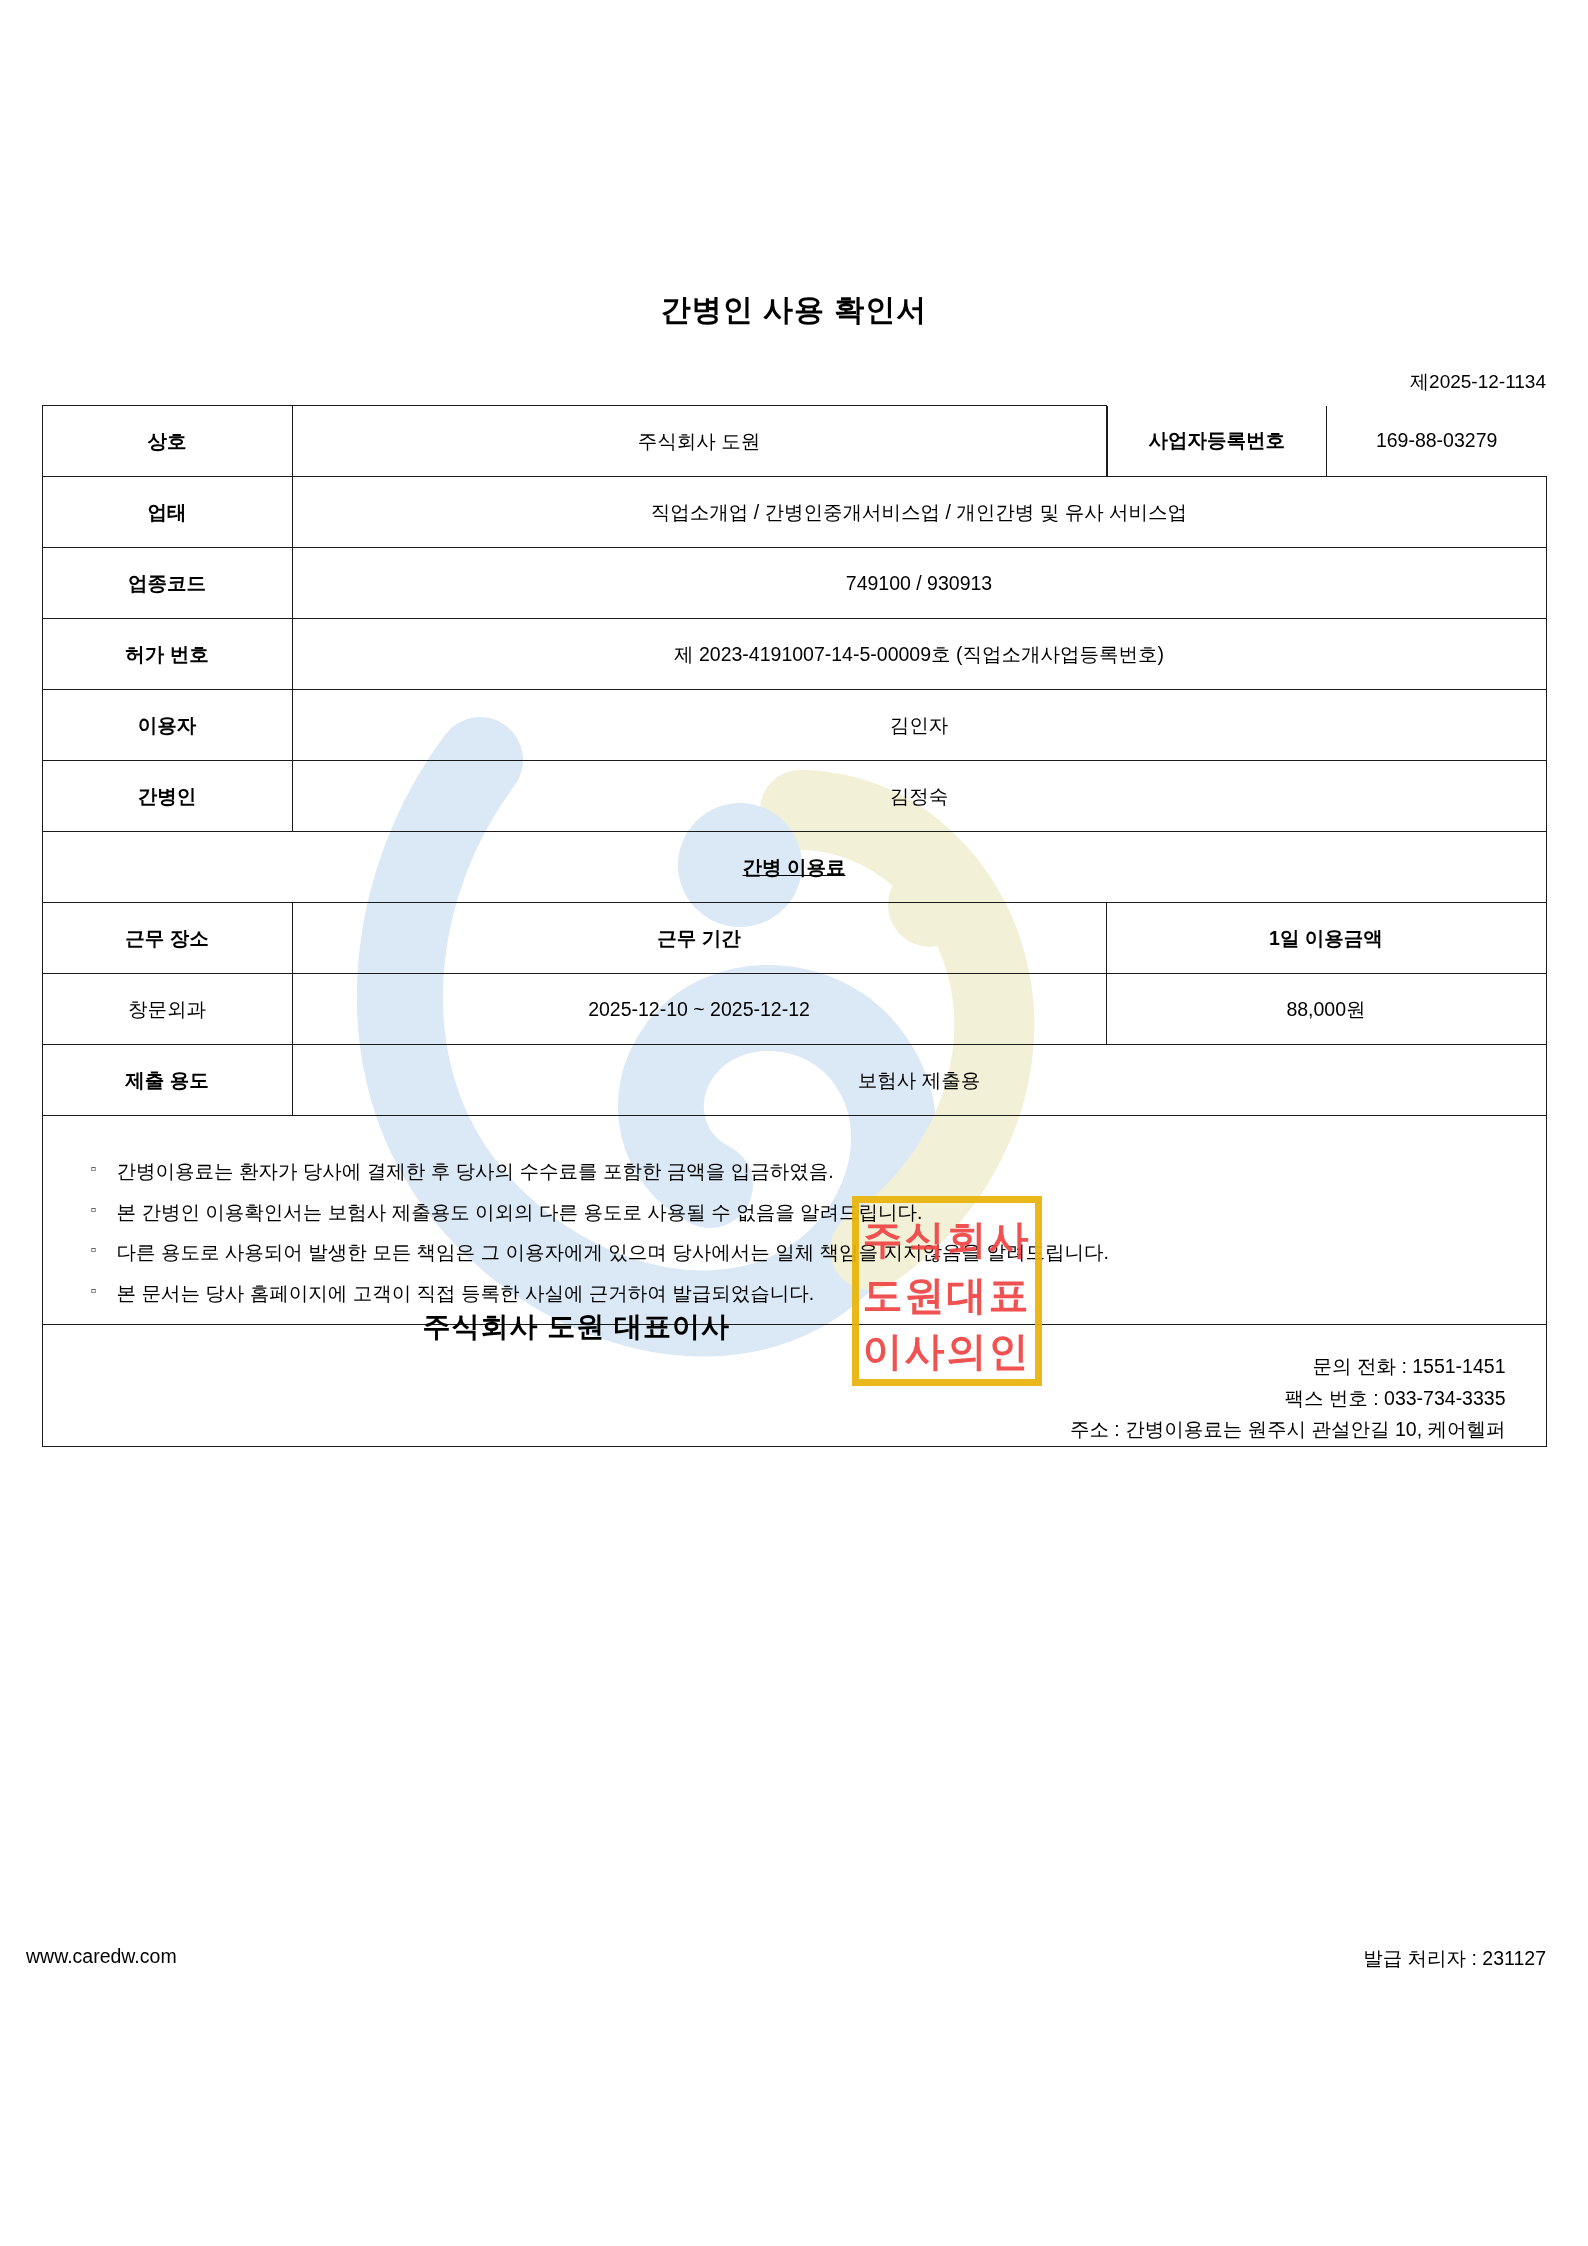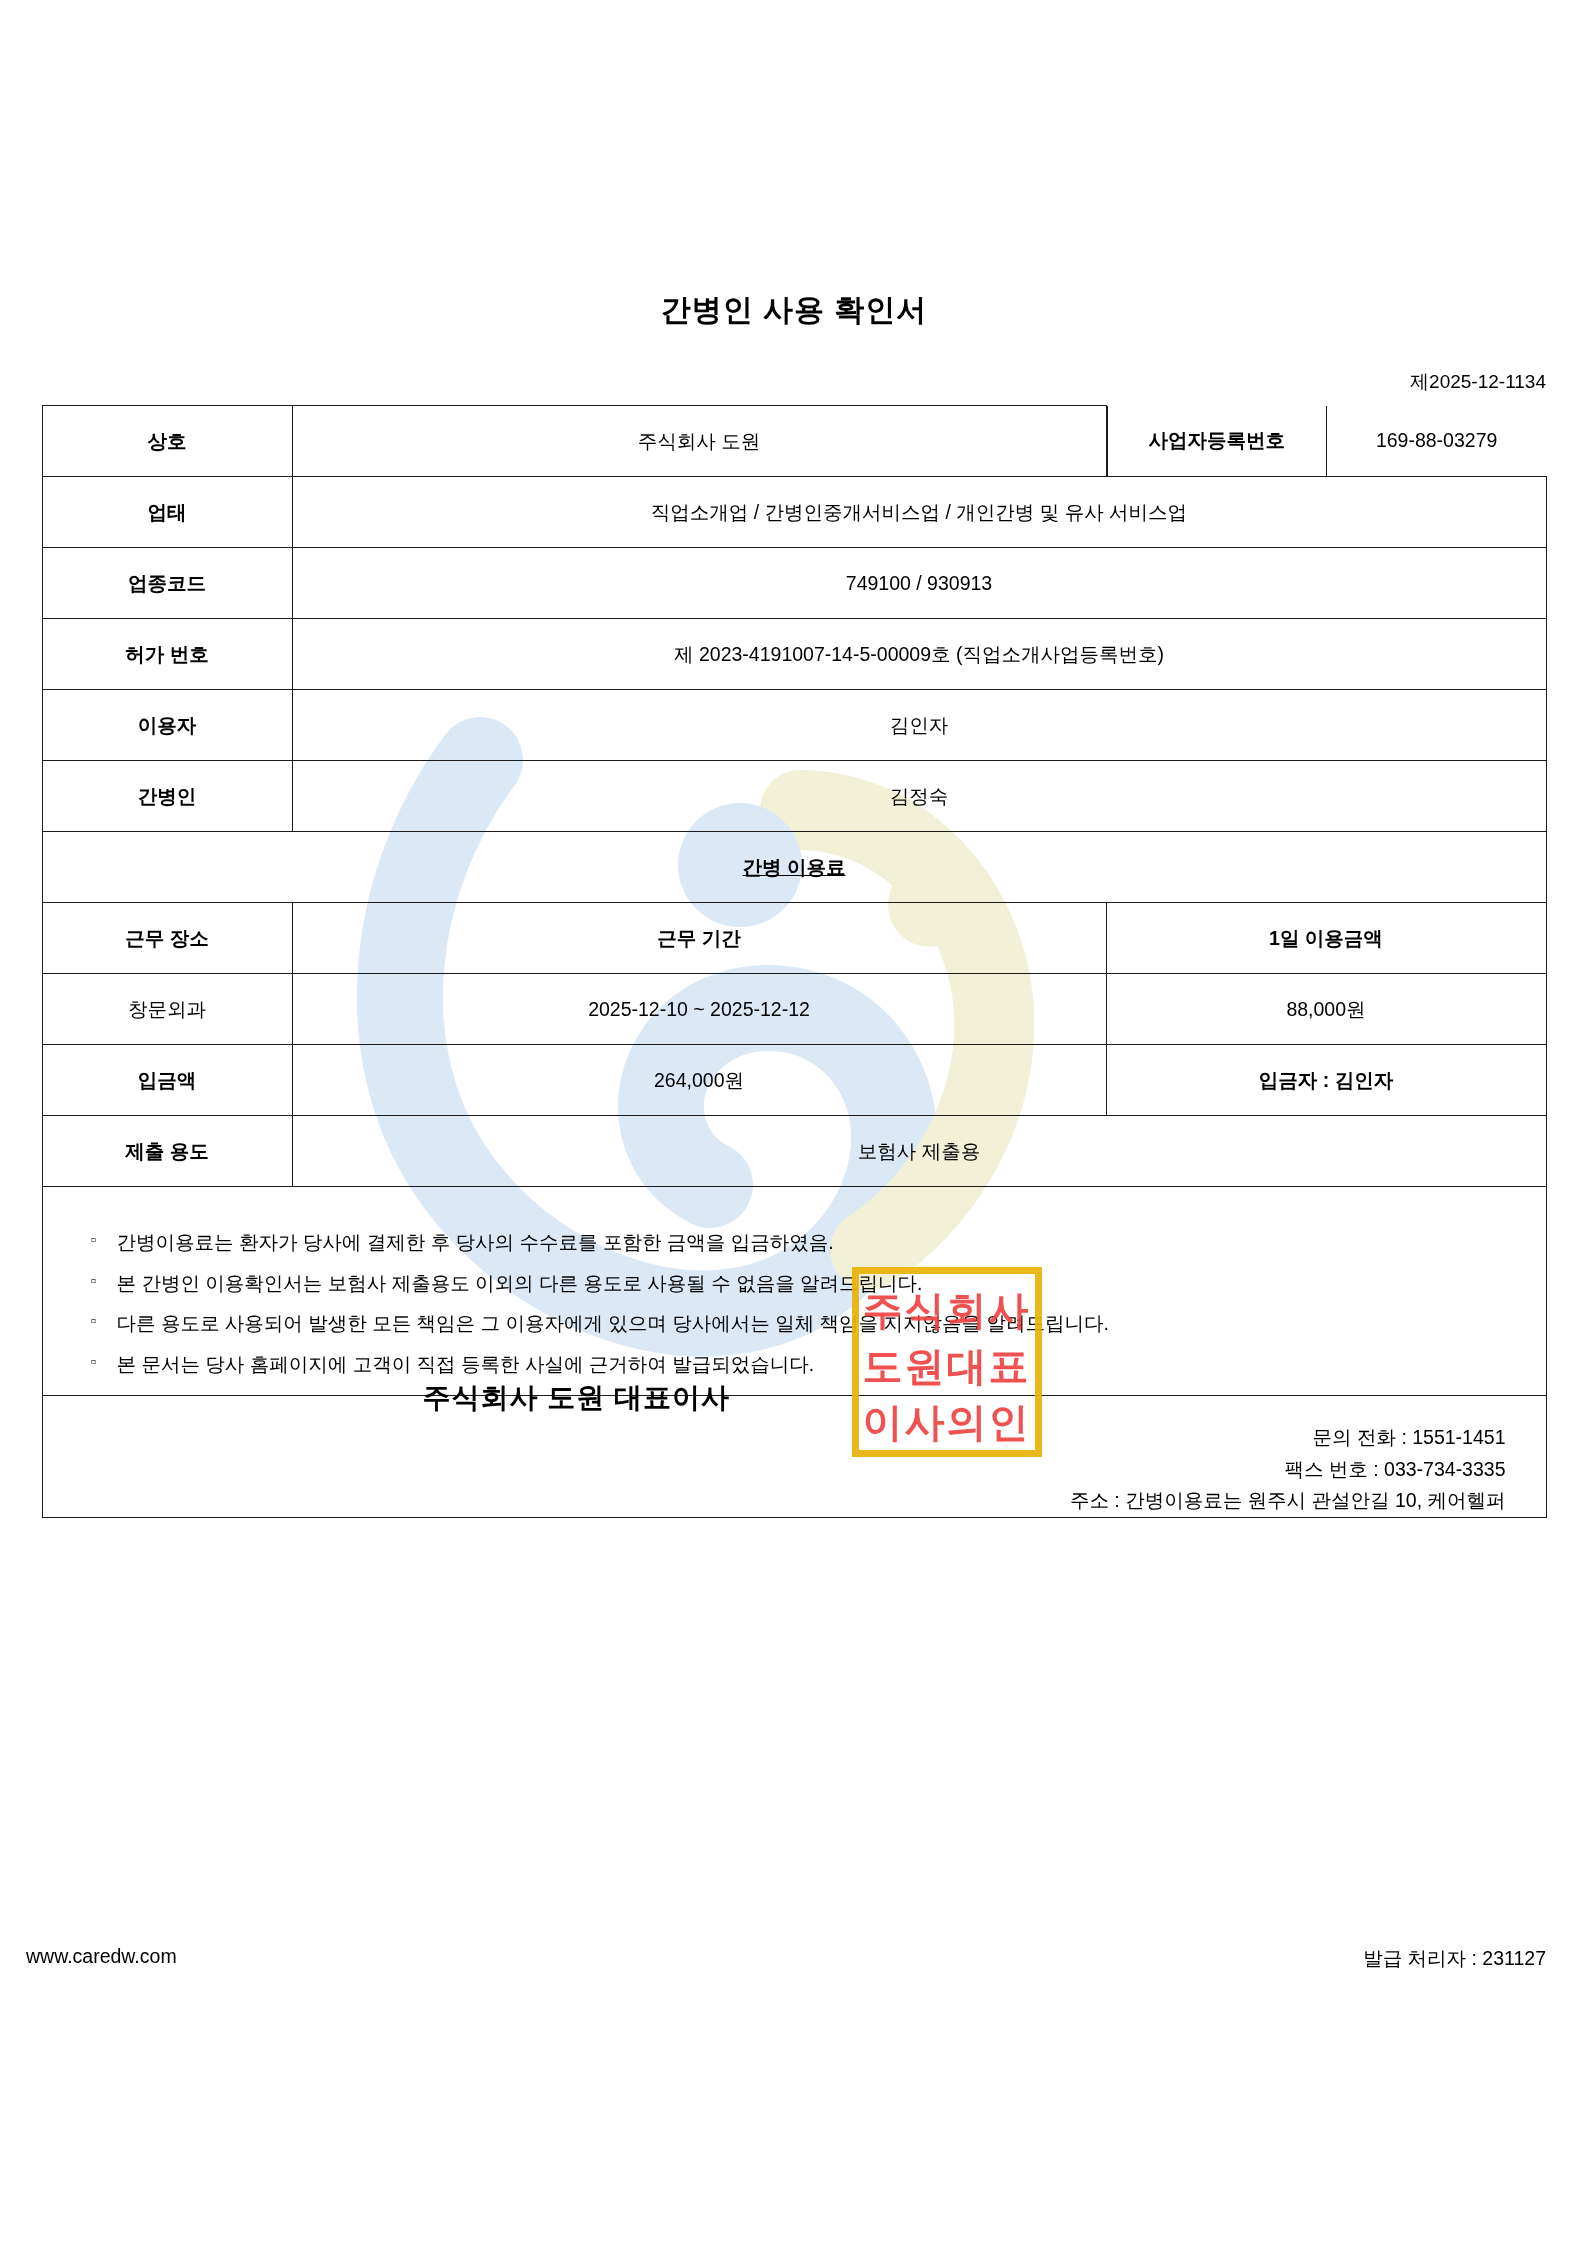--- a/index.html
+++ b/index.html
@@ -238,25 +238,20 @@
         </tr>
         <tr>
           <td class="lbl">근무 장소</td>
           <td class="bold">근무 기간</td>
           <td class="bold">1일 이용금액</td>
         </tr>
         <tr>
           <td>창문외과</td>
           <td>2025-12-10  ~  2025-12-12</td>
           <td>88,000원</td>
-        </tr>
-        <tr>
-          <td class="lbl">입금액</td>
-          <td>264,000원</td>
-          <td class="bold">입금자 : 김인자</td>
         </tr>
         <tr>
           <td class="lbl">제출 용도</td>
           <td colspan="2">보험사 제출용</td>
         </tr>
         <tr>
           <td class="notes-cell" colspan="3">
             <ul class="notes-list">
               <li>간병이용료는 환자가 당사에 결제한 후 당사의 수수료를 포함한 금액을 입금하였음.</li>
               <li>본 간병인 이용확인서는 보험사 제출용도 이외의 다른 용도로 사용될 수 없음을 알려드립니다.</li>

